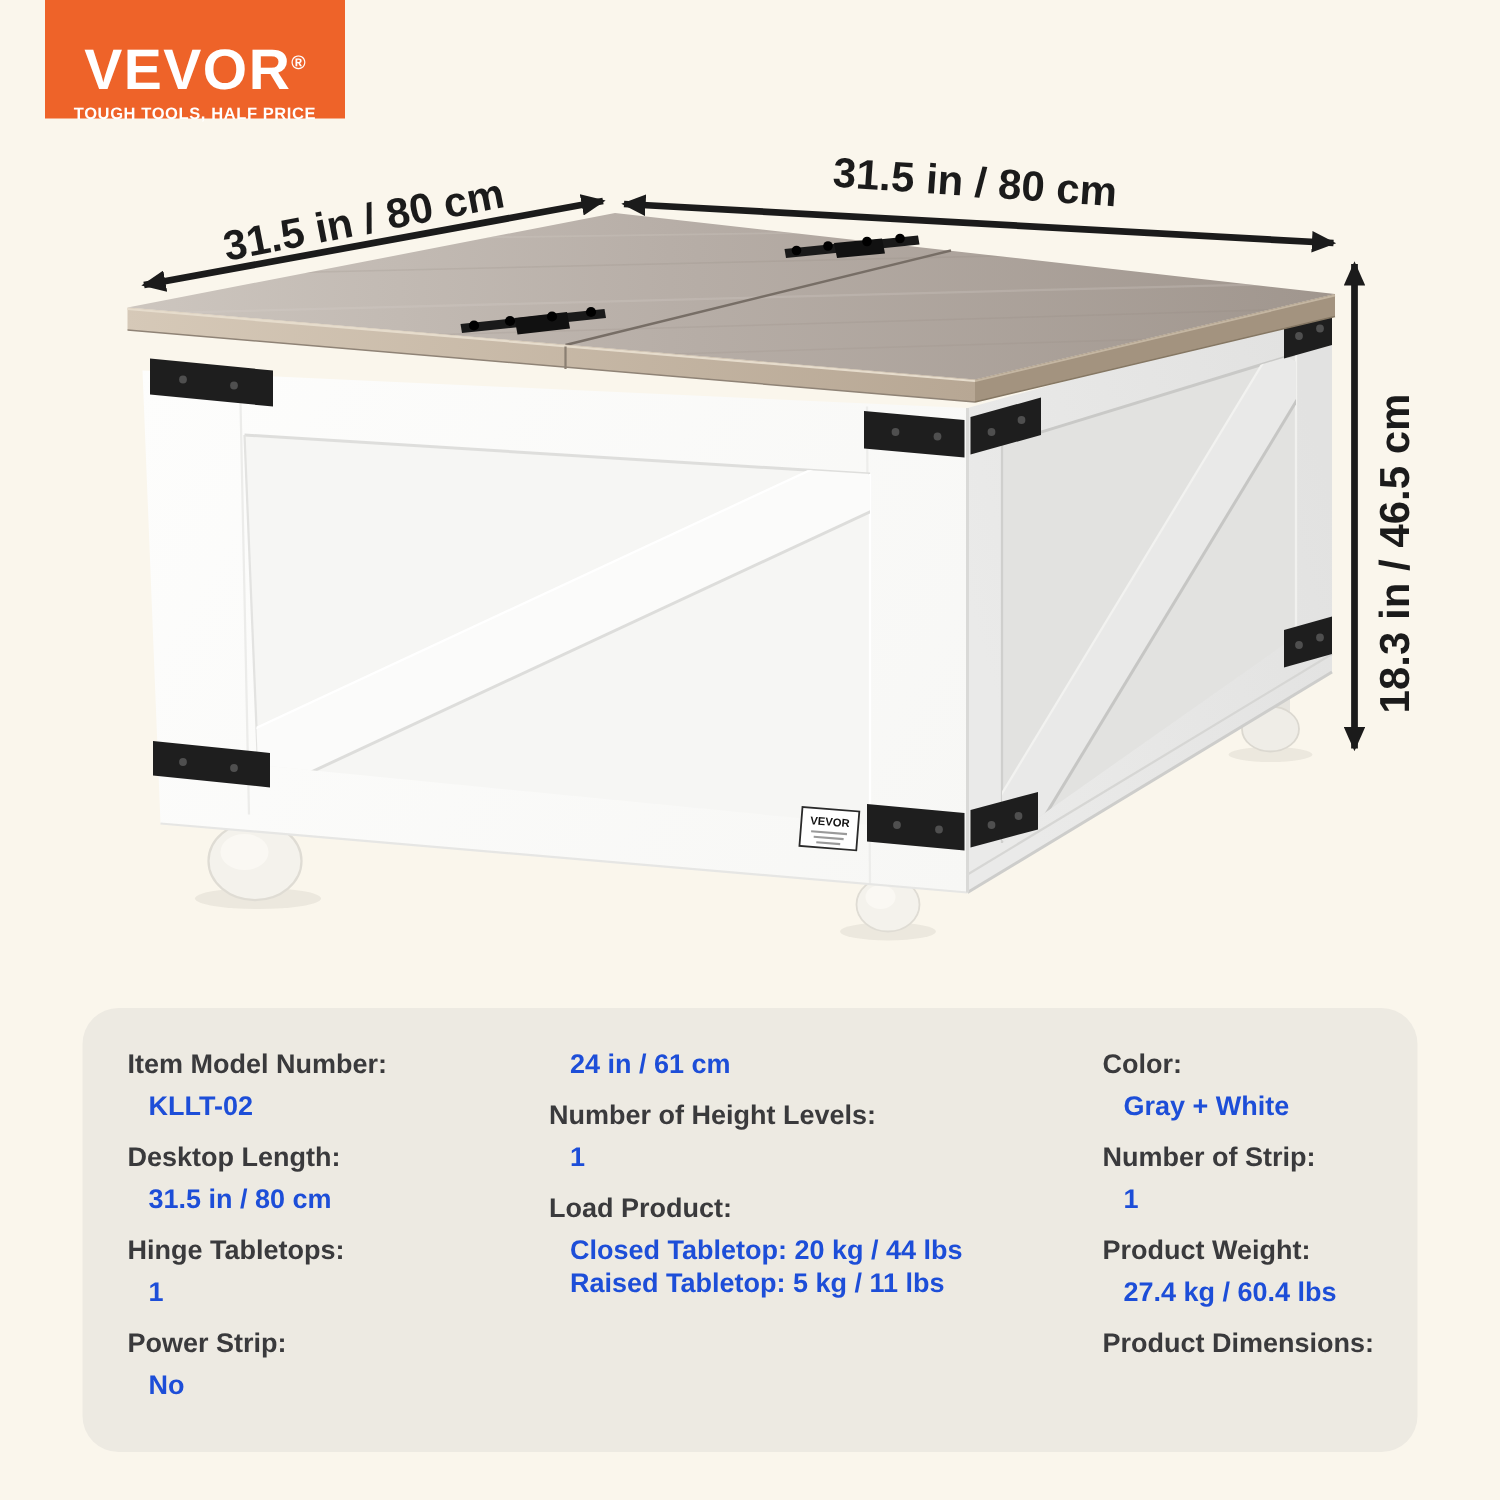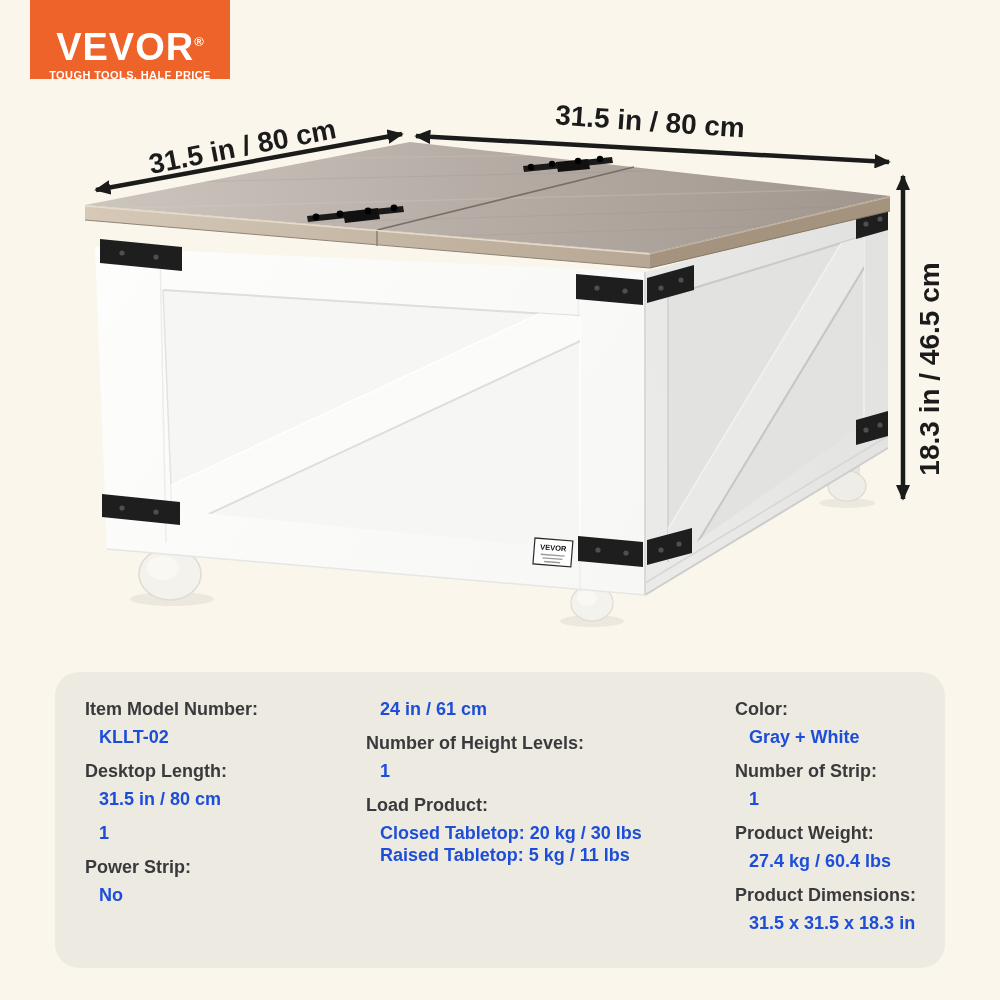--- a/index.html
+++ b/index.html
@@ -223,55 +223,55 @@
   <div class="spec-col c1">
     <div class="spec-item">
       <div class="spec-label">Item Model Number:</div>
       <div class="spec-value">KLLT-02</div>
     </div>
     <div class="spec-item">
       <div class="spec-label">Desktop Length:</div>
       <div class="spec-value">31.5 in / 80 cm</div>
     </div>
     <div class="spec-item">
+      <div class="spec-label">Hinge Tabletops:</div>
       <div class="spec-value">1</div>
     </div>
     <div class="spec-item">
       <div class="spec-label">Power Strip:</div>
       <div class="spec-value">No</div>
     </div>
   </div>
 
   <div class="spec-col c2">
     <div class="spec-item">
       <div class="spec-value">24 in / 61 cm</div>
     </div>
     <div class="spec-item">
       <div class="spec-label">Number of Height Levels:</div>
       <div class="spec-value">1</div>
     </div>
     <div class="spec-item">
       <div class="spec-label">Load Product:</div>
-      <div class="spec-value">Closed Tabletop: 20 kg / 30 lbs</div>
+      <div class="spec-value">Closed Tabletop: 20 kg / 44 lbs</div>
       <div class="spec-value">Raised Tabletop: 5 kg / 11 lbs</div>
     </div>
   </div>
 
   <div class="spec-col c3">
     <div class="spec-item">
       <div class="spec-label">Color:</div>
       <div class="spec-value">Gray + White</div>
     </div>
     <div class="spec-item">
       <div class="spec-label">Number of Strip:</div>
       <div class="spec-value">1</div>
     </div>
     <div class="spec-item">
       <div class="spec-label">Product Weight:</div>
       <div class="spec-value">27.4 kg / 60.4 lbs</div>
     </div>
     <div class="spec-item">
       <div class="spec-label">Product Dimensions:</div>
-      <div class="spec-value">31.5 x 31.5 x 18.3 in</div>
     </div>
   </div>
 
 </div>
 
 </body></html>

